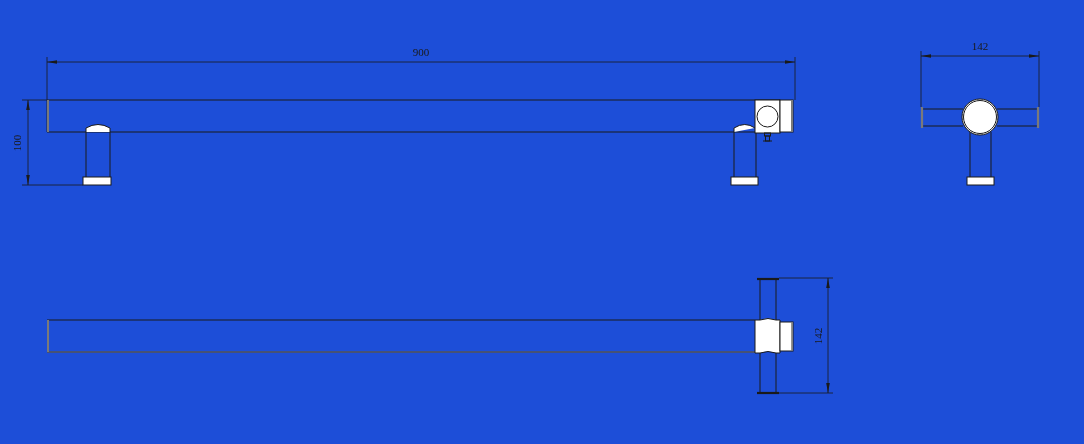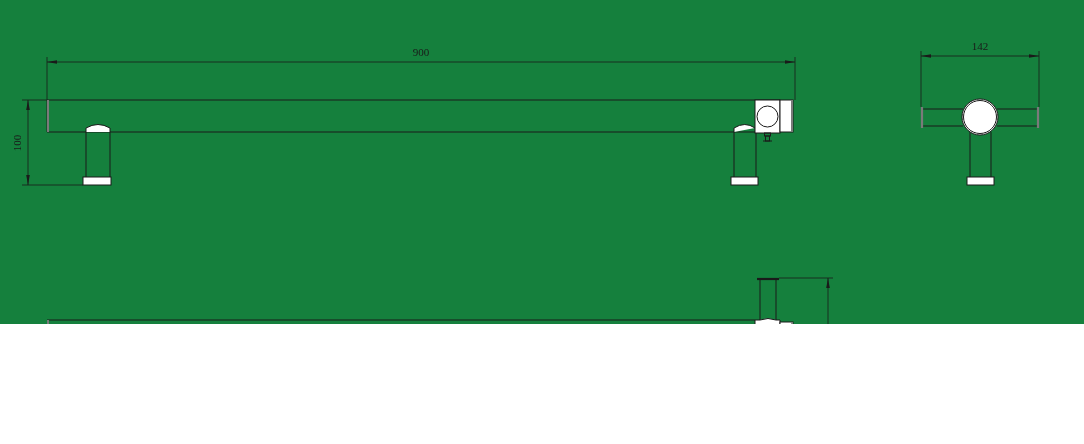--- a/index.html
+++ b/index.html
@@ -1,16 +1,16 @@
 <!DOCTYPE html>
 <html><head>
   <meta charset="utf-8">
   <style>
     html, body { margin:0; padding:0; background:#ffffff; }
-    #canvas { position:relative; width:1084px; height:324px; overflow:hidden; background:#15803d;text-decoration:underline; }
+    #canvas { position:relative; width:1084px; height:444px; overflow:hidden; background:#1d4ed8;text-decoration:underline; }
     svg { position:absolute; left:0; top:0; }
     .dimtext { font-family:"Liberation Serif", serif; font-size:11px; fill:#1a1a1a; }
   </style>
 </head>
 <body>
 
 <div id="canvas">
 <svg width="1084" height="444" viewBox="0 0 1084 444" xmlns="http://www.w3.org/2000/svg">
   <defs>
     <marker id="arr" viewBox="0 0 10 6" refX="10" refY="3" markerWidth="10" markerHeight="6" orient="auto-start-reverse" markerUnits="userSpaceOnUse">

